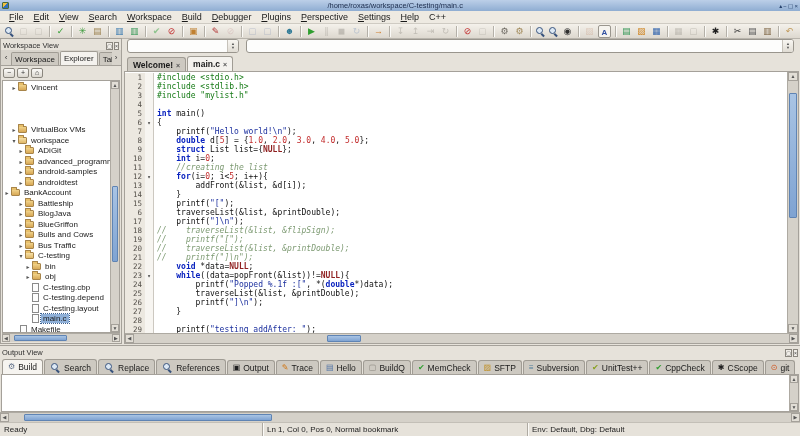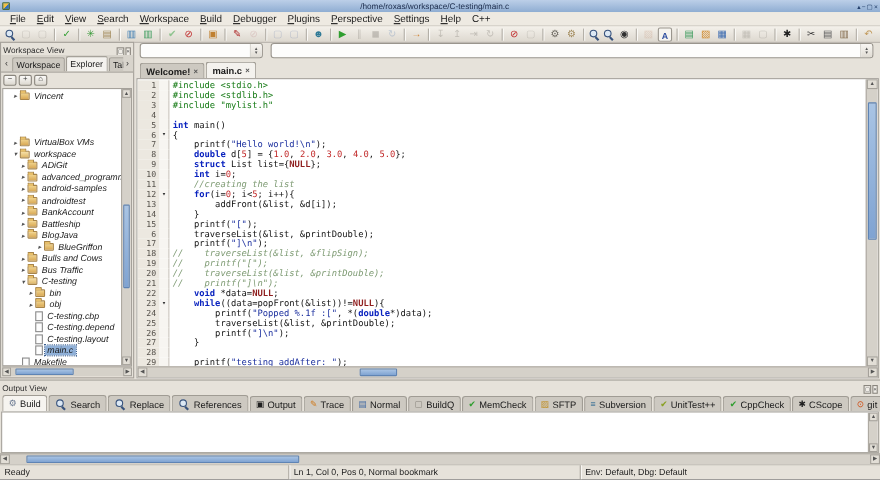--- a/index.html
+++ b/index.html
@@ -52,21 +52,21 @@
   .side-tabs{height:16px;flex:none;display:flex;align-items:flex-end;background:#d8d4cc;
     border-bottom:1px solid #a5a19a;font-size:8px;padding:0 1px;}
   .tab-scroll{width:8px;font-size:8px;line-height:14px;text-align:center;color:#333;flex:none;}
   .side-tab{padding:2px 3px 1px;margin-left:1px;border:1px solid #a09c94;border-bottom:none;
     border-radius:2px 2px 0 0;background:#cdc9c1;white-space:nowrap;}
   .side-tab.active{background:#f4f2ee;padding-bottom:2px;}
   .mini-toolbar{height:14px;flex:none;display:flex;align-items:center;gap:2px;padding:1px 2px;}
   .mini-btn{width:12px;height:10px;border:1px solid #8a867e;border-radius:2px;color:#333;
     background:linear-gradient(#fbfaf8,#dcd8d0);font-size:7px;line-height:8px;text-align:center;}
   #tree-wrap{flex:1;display:flex;overflow:hidden;border:1px solid #a5a19a;margin:0 1px;background:#fff;}
-  #tree{flex:1;overflow:hidden;font-size:8px;padding-top:1px;font-style:italic;}
+  #tree{flex:1;overflow:hidden;font-size:8px;padding-top:1px;}
   .tree-row{display:flex;align-items:center;height:10.5px;white-space:nowrap;}
   .tree-row.partial{height:5px;overflow:hidden;}
   .tree-arrow{width:8px;flex:none;text-align:center;font-size:6px;color:#555;}
   .ic-folder,.ic-folder-open{width:9px;height:7px;flex:none;margin-right:2px;position:relative;
     background:linear-gradient(#f0d28a,#d8a855);border:1px solid #a8854a;border-radius:1px;}
   .ic-folder::before,.ic-folder-open::before{content:"";position:absolute;top:-3px;left:-1px;
     width:4px;height:2px;background:#e8c06a;border:1px solid #a8854a;border-bottom:none;
     border-radius:1px 1px 0 0;}
   .ic-folder-open{background:linear-gradient(#f6e0a8,#e0b868);}
   .ic-doc{width:7px;height:9px;flex:none;margin-right:2px;background:#fdfdfd;border:1px solid #8a8a8a;}
@@ -278,36 +278,36 @@
           <div class="tree-row" style="padding-left: 14px;">
             <span class="tree-arrow">▸</span>
             <span class="ic-folder"></span>
             <span class="label">android-samples</span>
           </div>
           <div class="tree-row" style="padding-left: 14px;">
             <span class="tree-arrow">▸</span>
             <span class="ic-folder"></span>
             <span class="label">androidtest</span>
           </div>
-          <div class="tree-row" style="padding-left: 14px;">
+          <div class="tree-row" style="padding-left: 0;">
             <span class="tree-arrow">▸</span>
             <span class="ic-folder"></span>
             <span class="label">BankAccount</span>
           </div>
           <div class="tree-row" style="padding-left: 14px;">
             <span class="tree-arrow">▸</span>
             <span class="ic-folder"></span>
             <span class="label">Battleship</span>
           </div>
           <div class="tree-row" style="padding-left: 14px;">
             <span class="tree-arrow">▸</span>
             <span class="ic-folder"></span>
             <span class="label">BlogJava</span>
           </div>
-          <div class="tree-row" style="padding-left: 14px; justify-content: center;">
+          <div class="tree-row" style="padding-left: 14px;">
             <span class="tree-arrow">▸</span>
             <span class="ic-folder"></span>
             <span class="label">BlueGriffon</span>
           </div>
           <div class="tree-row" style="padding-left: 14px;">
             <span class="tree-arrow">▸</span>
             <span class="ic-folder"></span>
             <span class="label">Bulls and Cows</span>
           </div>
           <div class="tree-row" style="padding-left: 14px;">
@@ -467,21 +467,21 @@
         <div class="out-tab">
           <span class="out-ic" style="color: rgb(32, 32, 32);">▣</span>
           <span>Output</span>
         </div>
         <div class="out-tab">
           <span class="out-ic" style="color: rgb(208, 120, 24);">✎</span>
           <span>Trace</span>
         </div>
         <div class="out-tab">
           <span class="out-ic" style="color: rgb(74, 111, 165);">▤</span>
-          <span>Normal</span>
+          <span>Hello</span>
         </div>
         <div class="out-tab">
           <span class="out-ic" style="color: rgb(138, 134, 126);">▢</span>
           <span>BuildQ</span>
         </div>
         <div class="out-tab">
           <span class="out-ic" style="color: rgb(47, 158, 47);">✔</span>
           <span>MemCheck</span>
         </div>
         <div class="out-tab">

